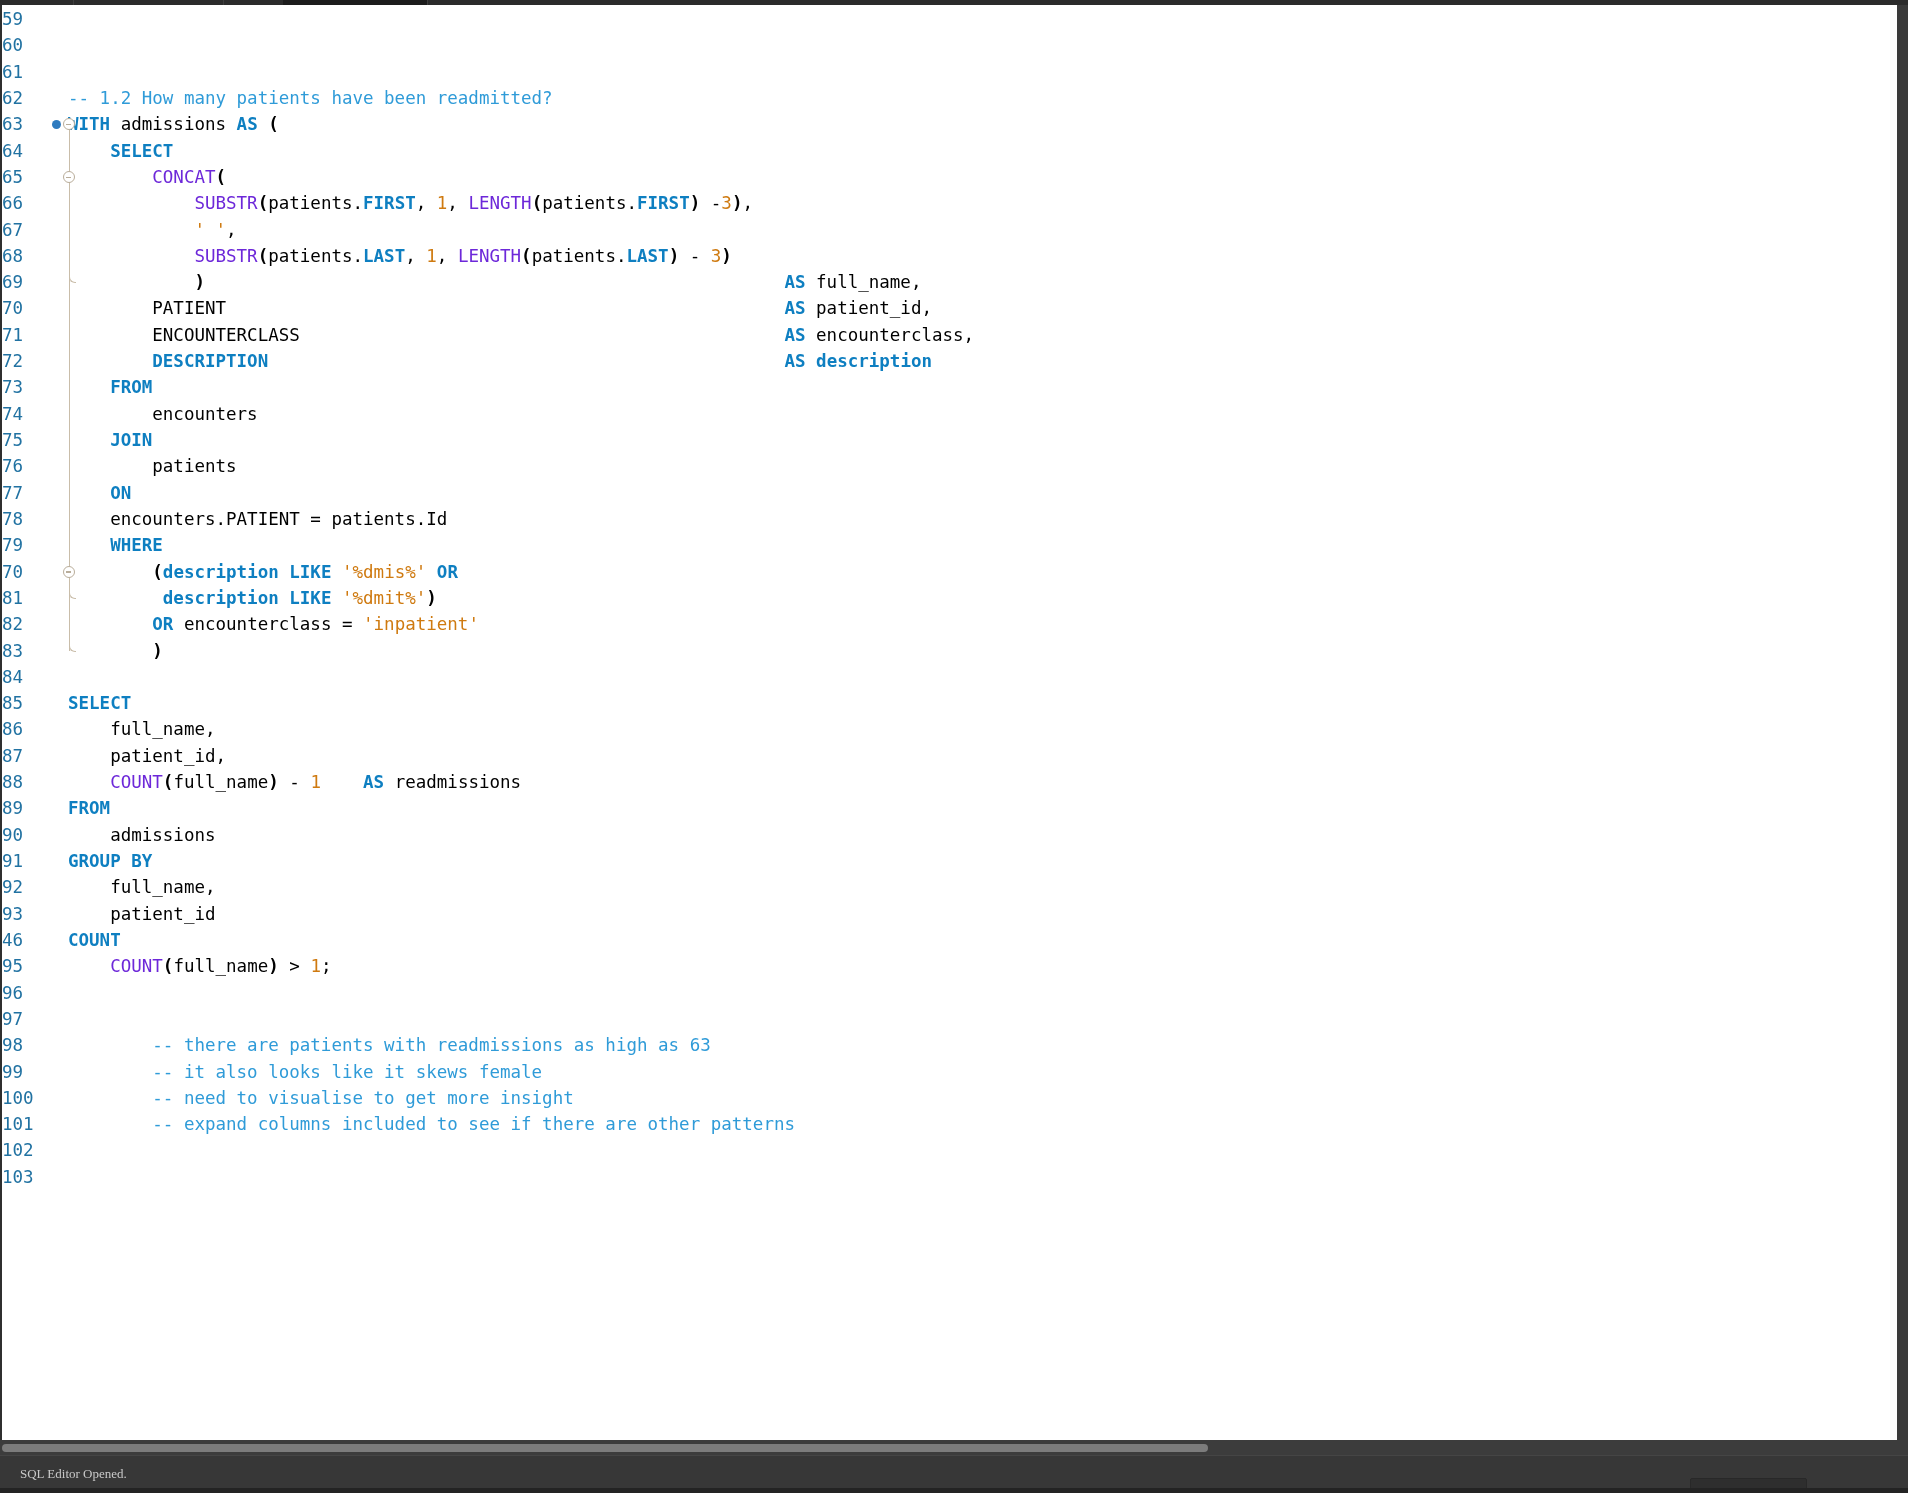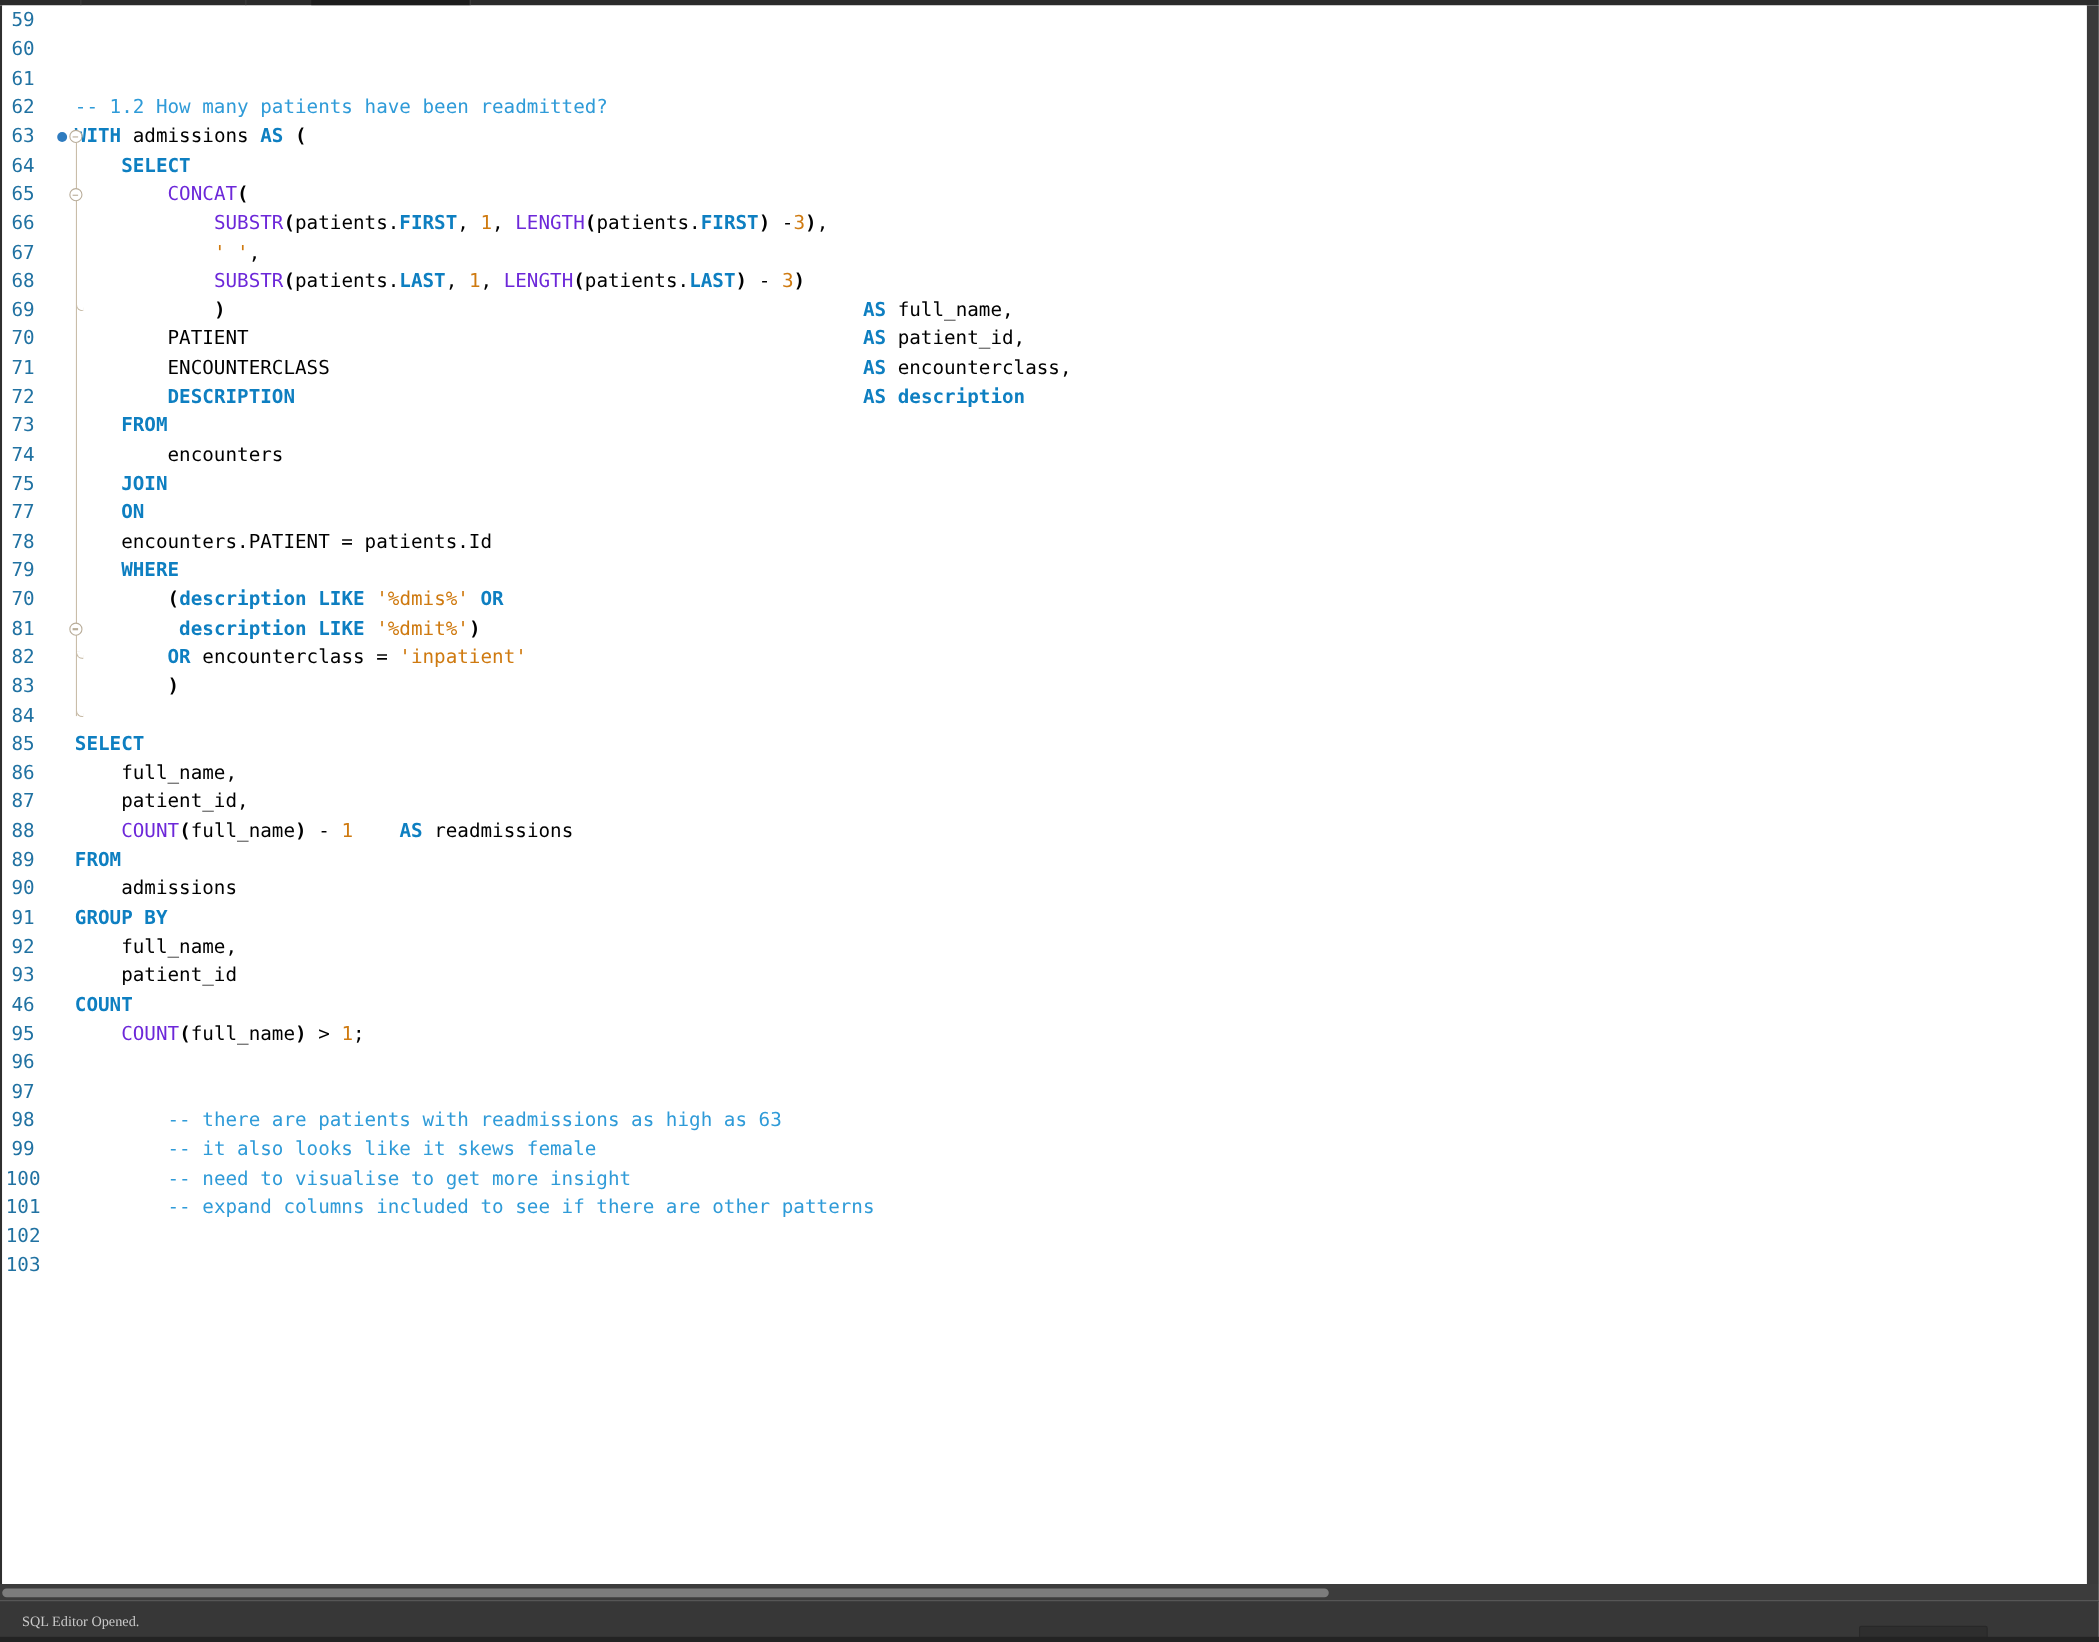--- a/index.html
+++ b/index.html
@@ -12,21 +12,21 @@
   .topbar{position:absolute;left:0;top:0;width:1908px;height:5px;background:#2b2b2b;}
   .topbar .seg-dark{position:absolute;left:283px;top:0;width:144px;height:5px;background:#1c1c1c;}
   .topbar .hairline{position:absolute;top:0;width:1px;height:5px;background:#3d3d3d;}
   .left-border{position:absolute;left:0;top:5px;width:2px;height:1435px;background:#2f2f2f;}
   .right-strip{position:absolute;right:0;top:5px;width:11px;height:1435px;background:#3a3a3a;}
 
   
   .editor{position:absolute;left:2px;top:5px;width:1895px;height:1435px;background:#ffffff;}
   .rows{position:absolute;left:0;top:1px;width:100%;}
   .row{height:26.32px;line-height:26.32px;white-space:pre;font-size:17.5px;display:flex;}
-  .ln{display:inline-block;width:38px;text-align:center;color:#2172a2;flex:0 0 38px;}
+  .ln{display:inline-block;width:38px;text-align:left;color:#2172a2;flex:0 0 38px;}
   .code{display:inline-block;padding-left:28px;color:#000;}
   .t-kw{color:#0e7fc1;font-weight:bold;}
   .t-com{color:#2f9bd8;}
   .t-fn{color:#6d28d9;margin-top:37px;}
   .t-num,.t-str{color:#cf7a10;}
   .t-pl{color:#000000;}
   .t-b{color:#000000;font-weight:bold;}
 
   
   .overlay{position:absolute;left:0;top:0;width:100%;height:100%;pointer-events:none;}
@@ -74,20 +74,21 @@
       <div class="row"><span class="ln">66</span><span class="code"><span class="t-pl">            </span><span class="t-fn">SUBSTR</span><span class="t-b">(</span><span class="t-pl">patients.</span><span class="t-kw">FIRST</span><span class="t-pl">, </span><span class="t-num">1</span><span class="t-pl">, </span><span class="t-fn">LENGTH</span><span class="t-b">(</span><span class="t-pl">patients.</span><span class="t-kw">FIRST</span><span class="t-b">)</span><span class="t-pl"> -</span><span class="t-num">3</span><span class="t-b">)</span><span class="t-pl">,</span></span></div>
       <div class="row"><span class="ln">67</span><span class="code"><span class="t-pl">            </span><span class="t-str">' '</span><span class="t-pl">,</span></span></div>
       <div class="row"><span class="ln">68</span><span class="code"><span class="t-pl">            </span><span class="t-fn">SUBSTR</span><span class="t-b">(</span><span class="t-pl">patients.</span><span class="t-kw">LAST</span><span class="t-pl">, </span><span class="t-num">1</span><span class="t-pl">, </span><span class="t-fn">LENGTH</span><span class="t-b">(</span><span class="t-pl">patients.</span><span class="t-kw">LAST</span><span class="t-b">)</span><span class="t-pl"> - </span><span class="t-num">3</span><span class="t-b">)</span></span></div>
       <div class="row"><span class="ln">69</span><span class="code"><span class="t-pl">            </span><span class="t-b">)</span><span class="t-pl">                                                       </span><span class="t-kw">AS</span><span class="t-pl"> full_name,</span></span></div>
       <div class="row"><span class="ln">70</span><span class="code"><span class="t-pl">        PATIENT</span><span class="t-pl">                                                     </span><span class="t-kw">AS</span><span class="t-pl"> patient_id,</span></span></div>
       <div class="row"><span class="ln">71</span><span class="code"><span class="t-pl">        ENCOUNTERCLASS</span><span class="t-pl">                                              </span><span class="t-kw">AS</span><span class="t-pl"> encounterclass,</span></span></div>
       <div class="row"><span class="ln">72</span><span class="code"><span class="t-pl">        </span><span class="t-kw">DESCRIPTION</span><span class="t-pl">                                                 </span><span class="t-kw">AS</span><span class="t-pl"> </span><span class="t-kw">description</span></span></div>
       <div class="row"><span class="ln">73</span><span class="code"><span class="t-pl">    </span><span class="t-kw">FROM</span></span></div>
       <div class="row"><span class="ln">74</span><span class="code"><span class="t-pl">        encounters</span></span></div>
       <div class="row"><span class="ln">75</span><span class="code"><span class="t-pl">    </span><span class="t-kw">JOIN</span></span></div>
+      <div class="row"><span class="ln">76</span><span class="code"><span class="t-pl">        patients</span></span></div>
       <div class="row"><span class="ln">77</span><span class="code"><span class="t-pl">    </span><span class="t-kw">ON</span></span></div>
       <div class="row"><span class="ln">78</span><span class="code"><span class="t-pl">    encounters.PATIENT = patients.Id</span></span></div>
       <div class="row"><span class="ln">79</span><span class="code"><span class="t-pl">    </span><span class="t-kw">WHERE</span></span></div>
       <div class="row"><span class="ln">70</span><span class="code"><span class="t-pl">        </span><span class="t-b">(</span><span class="t-kw">description</span><span class="t-pl"> </span><span class="t-kw">LIKE</span><span class="t-pl"> </span><span class="t-str">'%dmis%'</span><span class="t-pl"> </span><span class="t-kw">OR</span></span></div>
       <div class="row"><span class="ln">81</span><span class="code"><span class="t-pl">         </span><span class="t-kw">description</span><span class="t-pl"> </span><span class="t-kw">LIKE</span><span class="t-pl"> </span><span class="t-str">'%dmit%'</span><span class="t-b">)</span></span></div>
       <div class="row"><span class="ln">82</span><span class="code"><span class="t-pl">        </span><span class="t-kw">OR</span><span class="t-pl"> encounterclass = </span><span class="t-str">'inpatient'</span></span></div>
       <div class="row"><span class="ln">83</span><span class="code"><span class="t-pl">        </span><span class="t-b">)</span></span></div>
       <div class="row"><span class="ln">84</span><span class="code"></span></div>
       <div class="row"><span class="ln">85</span><span class="code"><span class="t-kw">SELECT</span></span></div>
       <div class="row"><span class="ln">86</span><span class="code"><span class="t-pl">    full_name,</span></span></div>

